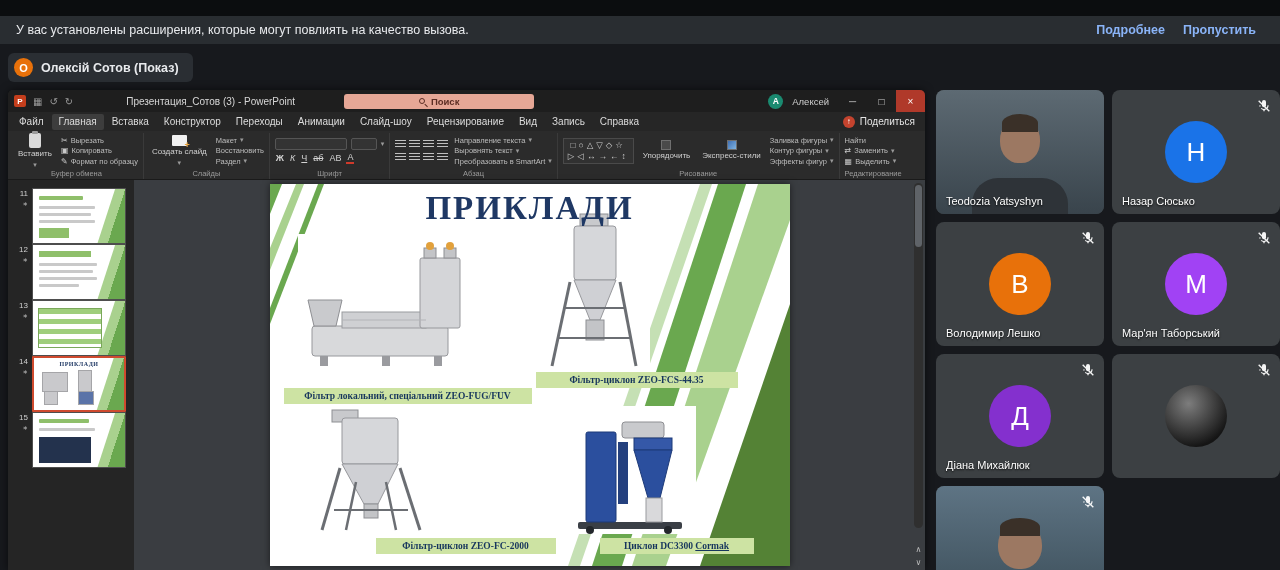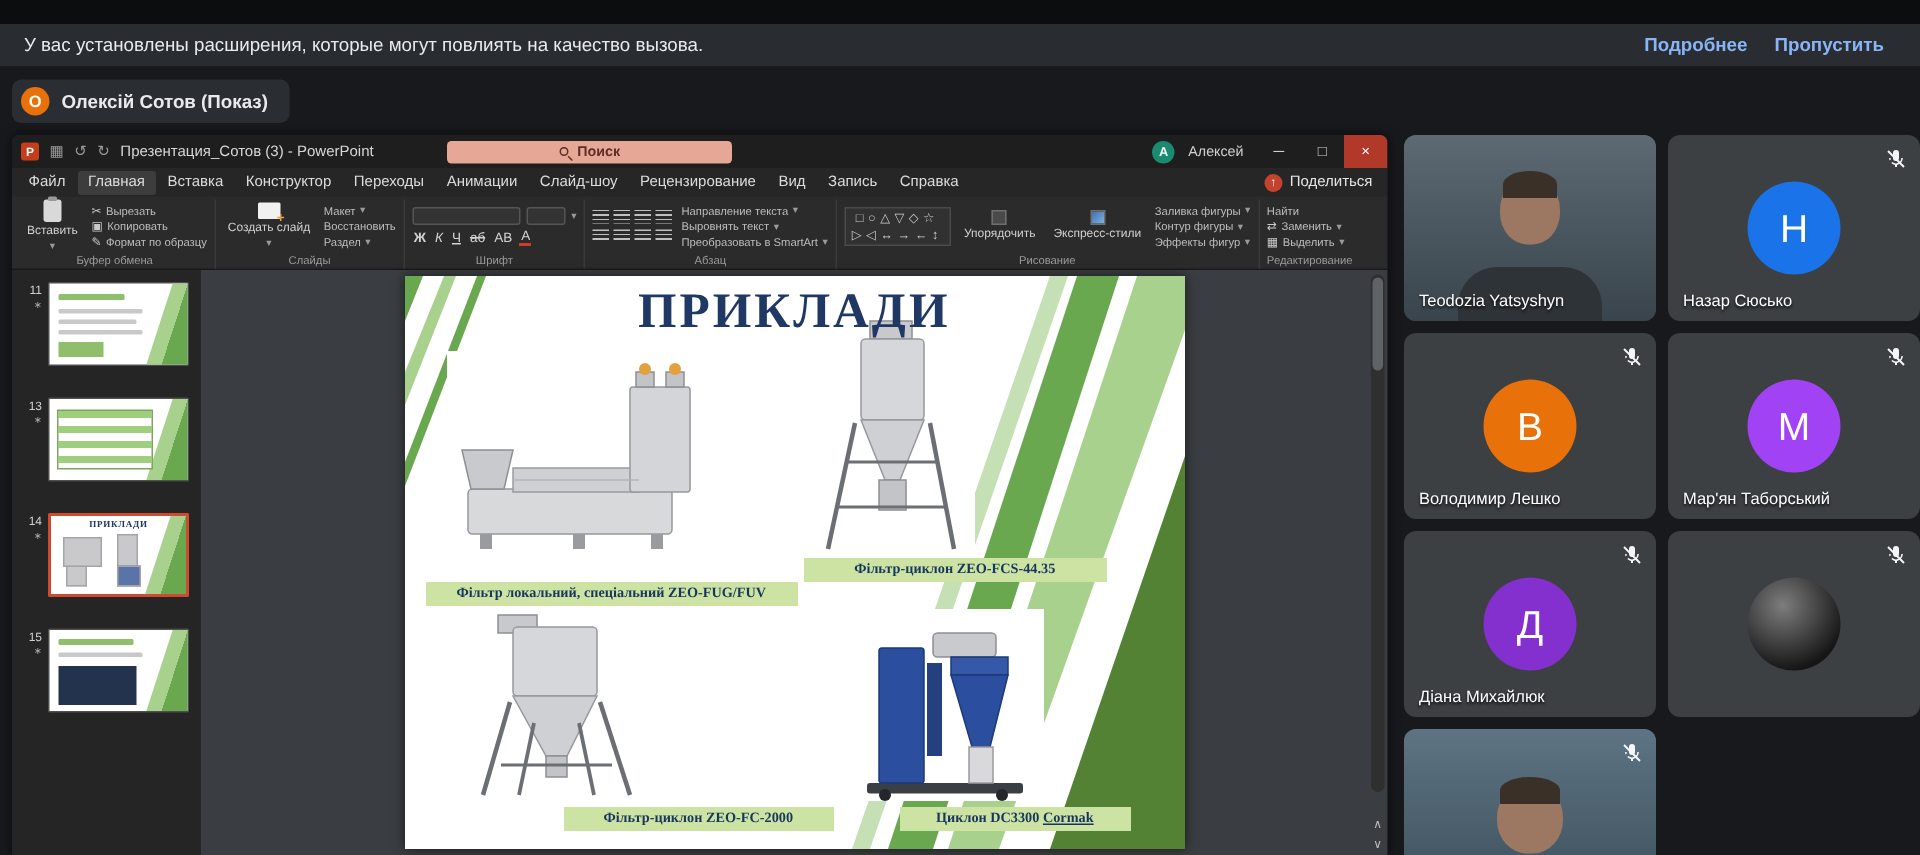--- a/index.html
+++ b/index.html
@@ -21,21 +21,21 @@
     display:flex;align-items:center;justify-content:center;font-size:11px;font-weight:700;}
 
   
   .ppt{position:absolute;left:8px;top:90px;width:917px;height:480px;background:#262626;
     border-radius:5px 5px 0 0;overflow:hidden;box-shadow:0 0 8px rgba(0,0,0,.6);}
   .ppt-titlebar{height:22px;background:#1e1e1e;display:flex;align-items:center;color:#cfcfcf;
     font-size:10px;padding-left:6px;gap:7px;}
   .app-logo{width:12px;height:12px;background:#c43e1c;border-radius:2px;color:#fff;font-size:8px;
     display:flex;align-items:center;justify-content:center;font-weight:700;}
   .tb-ico{color:#9a9a9a;font-size:10px;}
-  .tb-title{color:#d6d6d6;white-space:nowrap;}
+  .tb-title{margin-left:46px;color:#d6d6d6;white-space:nowrap;}
   .tb-search{margin-left:42px;width:190px;height:15px;background:#e6a796;border-radius:3px;
     display:flex;align-items:center;justify-content:center;gap:6px;color:#5c2e24;font-size:9.5px;font-weight:600;}
   .mag{width:6px;height:6px;border:1.4px solid #5c2e24;border-radius:50%;position:relative;flex:none;}
   .mag::after{content:"";position:absolute;width:4px;height:1.4px;background:#5c2e24;transform:rotate(45deg);left:4px;top:6px;}
   .tb-right{margin-left:auto;display:flex;align-items:center;gap:9px;height:100%;}
   .tb-avatar{width:15px;height:15px;border-radius:50%;background:#1a8a70;color:#fff;font-size:8.5px;
     display:flex;align-items:center;justify-content:center;font-weight:700;}
   .tb-user{color:#d0d0d0;font-size:9.5px;}
   .win-btns{display:flex;height:100%;}
   .win-btn{width:29px;height:100%;display:flex;align-items:center;justify-content:center;color:#cfcfcf;font-size:10px;}
@@ -71,21 +71,21 @@
   .fb3{text-decoration:line-through;}
   .fb5{border-bottom:2px solid #d03a2b;line-height:1;}
   .bar-ico{width:11px;height:9px;background:repeating-linear-gradient(180deg,#c0c0c0 0 1px,transparent 1px 3px);}
   .shape-box{border:1px solid #4a4a4a;background:#313131;padding:1px 4px;color:#c9c9c9;
     font-size:8.5px;line-height:11px;letter-spacing:3px;text-align:center;}
   .ico-sq{width:10px;height:10px;background:#4a4a4a;border:1px solid #6f6f6f;}
   .ico-sq.styl{background:linear-gradient(135deg,#3f6fb3,#7fb3e0);}
 
   .ppt-body{position:absolute;top:90px;left:0;right:0;bottom:0;display:flex;}
   
-  .thumbs{width:126px;background:#252525;padding:8px 0 0 4px;display:flex;flex-direction:column;gap:21px;overflow:hidden;}
+  .thumbs{width:126px;background:#252525;padding:8px 0 0 4px;display:flex;flex-direction:column;overflow:hidden;}
   .thumb-row{display:flex;gap:4px;}
   .thumb-num{width:16px;display:flex;flex-direction:column;align-items:flex-end;gap:3px;
     font-size:8px;color:#cfcfcf;padding-top:1px;}
   .star{color:#a9a9a9;font-size:6.5px;line-height:1;}
   .thumb{width:94px;height:56px;background:#fff;border:1px solid #4e4e4e;border-radius:1px;position:relative;overflow:hidden;flex:none;}
   .thumb.selected{border:2px solid #cf4a2e;}
   .mband{position:absolute;right:-14px;top:-4px;width:34px;height:130%;transform:skewX(-18deg);
     background:linear-gradient(90deg,#a9d18e 0 30%,#6aa84f 30%);}
   .mline{position:absolute;left:6px;height:3px;background:#c9c9c9;border-radius:1px;}
   .mgreen{position:absolute;background:#8fbf6a;}
@@ -390,20 +390,34 @@
             <div class="mband"></div>
             <span class="mline" style="top:7px;width:44px;height:4px;background:#8fbf6a;"></span>
             <span class="mline" style="top:17px;width:56px;"></span>
             <span class="mline" style="top:24px;width:52px;"></span>
             <span class="mline" style="top:31px;width:56px;"></span>
             <span class="mgreen" style="left:6px;bottom:5px;width:30px;height:10px;"></span>
           </div>
         </div>
         <div class="thumb-row">
           <span class="thumb-num">
+              <span>12</span>
+              <span class="star">∗</span>
+            </span>
+          <div class="thumb">
+            <div class="mband"></div>
+            <span class="mgreen" style="left:6px;top:6px;width:52px;height:6px;"></span>
+            <span class="mline" style="top:18px;width:58px;"></span>
+            <span class="mline" style="top:25px;width:54px;"></span>
+            <span class="mline" style="top:32px;width:58px;"></span>
+            <span class="mline" style="top:39px;width:40px;"></span>
+          </div>
+        </div>
+        <div class="thumb-row">
+          <span class="thumb-num">
               <span>13</span>
               <span class="star">∗</span>
             </span>
           <div class="thumb">
             <div class="mband"></div>
             <div class="mtable"></div>
           </div>
         </div>
         <div class="thumb-row">
           <span class="thumb-num">

